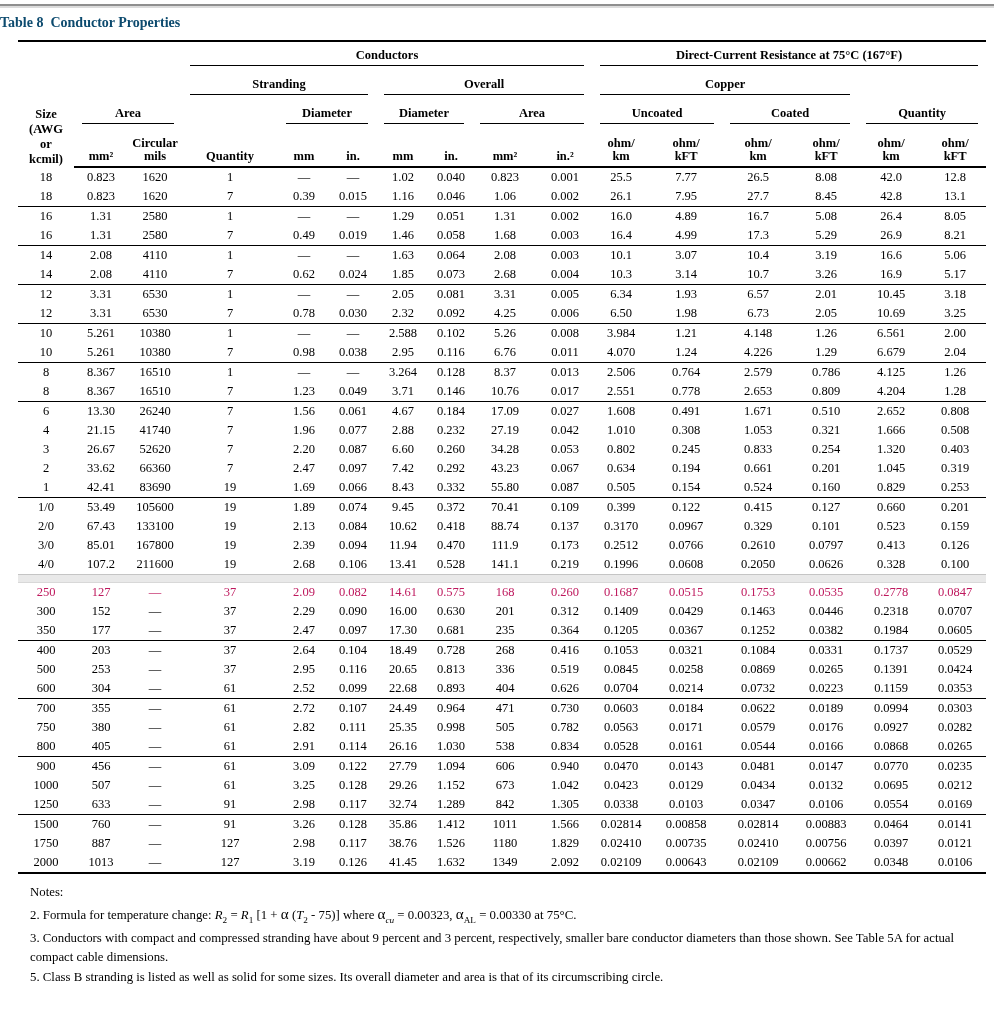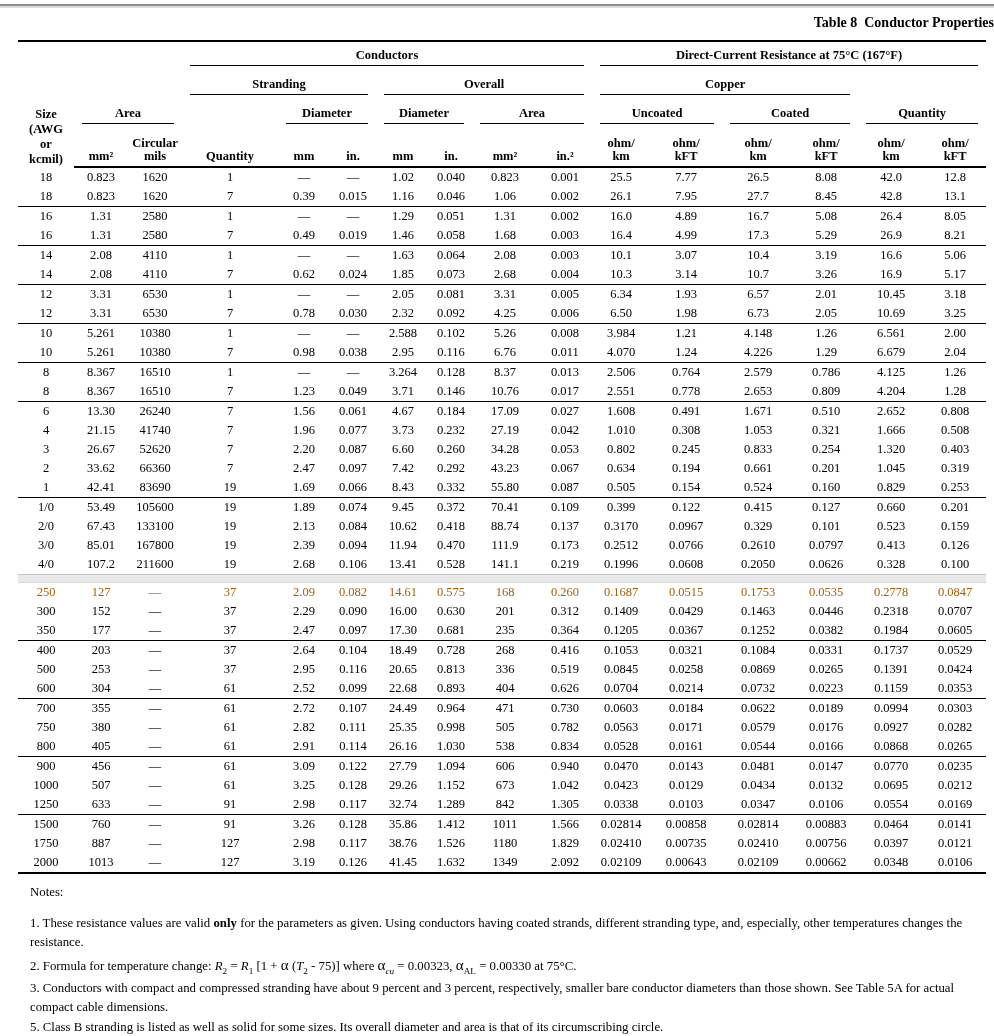--- a/index.html
+++ b/index.html
@@ -6,21 +6,21 @@
   body{
     width:994px;height:1036px;background:#ffffff;color:#000;
     font-family:"Liberation Serif","DejaVu Serif",serif;
     position:relative;overflow:hidden;
   }
   .top-rule{
     margin-top:4px;height:2px;background:#8f8f8f;
     border-bottom:2px solid #dcdcdc;
   }
   .title{
-    text-align:right;font-weight:bold;font-size:14px;color:#000000;
+    text-align:left;font-weight:bold;font-size:14px;color:#0c4a6e;
     margin:7px 0 9px 0;white-space:pre;
   }
   table.props{
     border-collapse:collapse;table-layout:fixed;
     margin-left:18px;width:968px;
     border-top:2.5px solid #000;border-bottom:2px solid #000;
   }
   th,td{padding:0;text-align:center;vertical-align:middle;font-size:12.5px;}
   thead th{font-weight:bold;}
   tr.hr1 th{height:20px;vertical-align:bottom;}
@@ -37,23 +37,23 @@
   th.size-head{
     white-space:pre-line;line-height:15px;vertical-align:middle;
     padding-top:24px;font-size:12.5px;
   }
   tbody td{height:19px;line-height:19px;white-space:nowrap;overflow:hidden;}
   tr.sep td{border-bottom:1.5px solid #000;}
   tr.band td{
     height:7px;line-height:7px;background:#e9e9e9;
     border-top:1px solid #c5c5c5;border-bottom:1px solid #d8d8d8;
   }
-  tr.faded td{color:#a16207;}
+  tr.faded td{color:#be185d;}
   .notes{margin:9px 0 0 30px;width:950px;font-size:12.8px;line-height:1.5;}
-  .notes .head{margin-bottom:12px;}
+  .notes .head{margin-bottom:1px;}
   .note{margin-bottom:1px;}
   .alpha{font-size:1.18em;}
   sub{font-size:0.72em;}
 </style>
 </head>
 <body>
 
 <div class="top-rule"></div>
 
 <div class="title">Table 8  Conductor Properties</div>
@@ -388,21 +388,21 @@
         <td>2.652</td>
         <td>0.808</td>
       </tr>
       <tr>
         <td>4</td>
         <td>21.15</td>
         <td>41740</td>
         <td>7</td>
         <td>1.96</td>
         <td>0.077</td>
-        <td>3.73</td>
+        <td>2.88</td>
         <td>0.232</td>
         <td>27.19</td>
         <td>0.042</td>
         <td>1.010</td>
         <td>0.308</td>
         <td>1.053</td>
         <td>0.321</td>
         <td>1.666</td>
         <td>0.508</td>
       </tr>
@@ -804,18 +804,17 @@
         <td>0.00662</td>
         <td>0.0348</td>
         <td>0.0106</td>
       </tr>
     </tbody>
 </table>
 
 <div class="notes">
   <div class="head">Notes:</div>
   <div>
-      <div class="note"><span>1. These resistance values are valid </span><span style="font-weight: bold;">only</span><span> for the parameters as given. Using conductors having coated strands, different stranding type, and, especially, other temperatures changes the resistance.</span></div>
       <div class="note"><span>2. Formula for temperature change: </span><span style="font-style: italic;">R</span><sub>2</sub><span> = </span><span style="font-style: italic;">R</span><sub>1</sub><span> [1 + </span><span class="alpha">α</span><span> (</span><span style="font-style: italic;">T</span><sub>2</sub><span> - 75)] where </span><span class="alpha">α</span><sub style="font-style: italic;">cu</sub><span> = 0.00323, </span><span class="alpha">α</span><sub>AL</sub><span> = 0.00330 at 75°C.</span></div>
       <div class="note"><span>3. Conductors with compact and compressed stranding have about 9 percent and 3 percent, respectively, smaller bare conductor diameters than those shown. See Table 5A for actual compact cable dimensions.</span></div>
       <div class="note"><span>5. Class B stranding is listed as well as solid for some sizes. Its overall diameter and area is that of its circumscribing circle.</span></div>
     </div>
 </div>
 
 </body></html>

